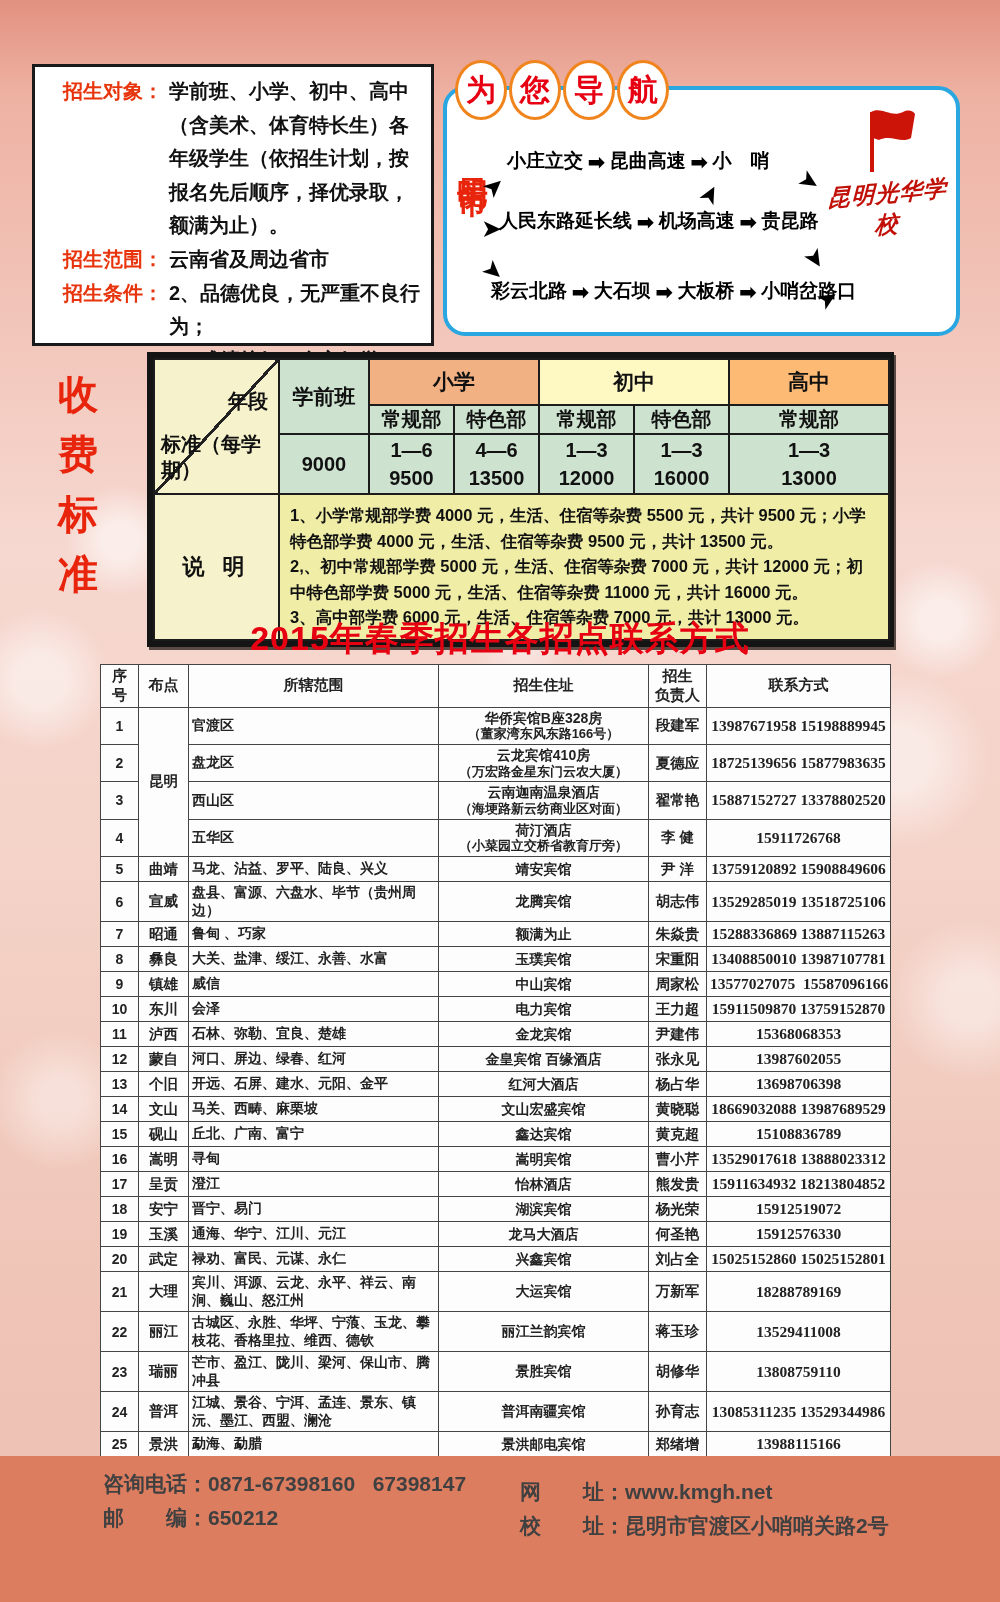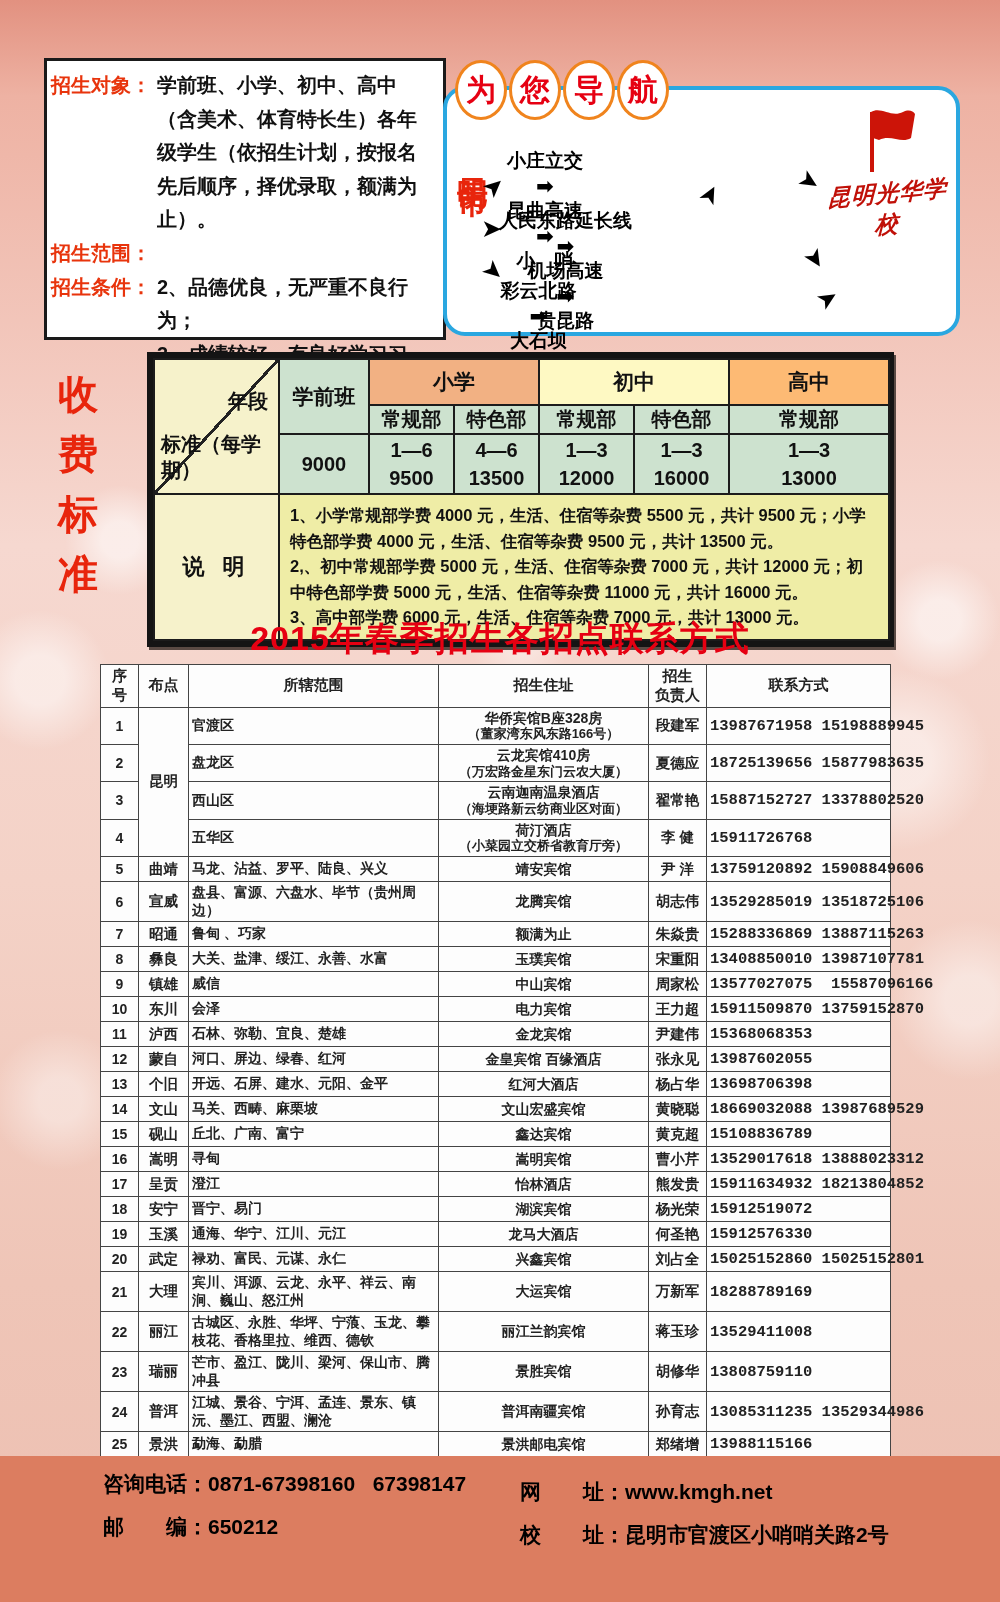--- a/index.html
+++ b/index.html
@@ -10,35 +10,35 @@
     background-image:
       radial-gradient(circle at 120px 540px, rgba(255,255,255,.55) 0 18px, rgba(255,255,255,0) 55px),
       radial-gradient(circle at 40px 680px,  rgba(255,255,255,.5) 0 25px, rgba(255,255,255,0) 70px),
       radial-gradient(circle at 940px 620px, rgba(255,255,255,.55) 0 20px, rgba(255,255,255,0) 60px),
       radial-gradient(circle at 900px 760px, rgba(255,255,255,.5) 0 30px, rgba(255,255,255,0) 90px),
       radial-gradient(circle at 970px 1000px,rgba(255,255,255,.45) 0 25px, rgba(255,255,255,0) 80px),
       radial-gradient(circle at 60px 1100px, rgba(255,255,255,.4) 0 22px, rgba(255,255,255,0) 70px),
       radial-gradient(circle at 820px 420px, rgba(255,255,255,.4) 0 14px, rgba(255,255,255,0) 45px),
       radial-gradient(circle at 520px 640px, rgba(255,255,255,.35) 0 16px, rgba(255,255,255,0) 50px);}
   
-  .adm-box{position:absolute;left:32px;top:58px;width:402px;height:282px;background:#fff;
-    border:3px solid #1a1a1a;box-sizing:border-box;padding:8px 8px 6px 4px;margin-left:12px;}
+  .adm-box{position:absolute;left:32px;top:64px;width:402px;height:282px;background:#fff;
+    border:3px solid #1a1a1a;box-sizing:border-box;padding:8px 8px 6px 28px;}
   .adm-item{display:flex;font-size:20px;font-weight:bold;line-height:1.68;color:#111;}
   .adm-label{flex:0 0 106px;color:#e8340c;}
   .adm-text{flex:1;}
   
   .nav-box{position:absolute;left:443px;top:86px;width:517px;height:250px;background:#fff;
     border:4px solid #2aa7e0;border-radius:22px;box-sizing:border-box;}
   .nav-title{position:absolute;left:8px;top:-30px;display:flex;gap:2px;}
   .nav-title .bubble{width:46px;height:54px;border:3px solid #f0841d;border-radius:50%;background:#fff;
     display:flex;align-items:center;justify-content:center;font-size:30px;font-weight:bold;color:#e60012;}
   .nav-city{position:absolute;left:10px;top:62px;writing-mode:vertical-rl;text-orientation:upright;
     font-size:31px;font-weight:bold;color:#e8250c;letter-spacing:4px;line-height:1;}
-  .route-row{position:absolute;display:flex;align-items:center;white-space:nowrap;
-    font-size:19px;font-weight:bold;color:#000;flex-direction:column;}
+  .route-row{position:absolute;display:flex;align-items:flex-end;white-space:nowrap;
+    font-size:19px;font-weight:bold;color:#000;}
   .route-row .arr{font-size:20px;margin:0 5px;color:#000;}
   .r1{left:60px;top:58px;}
   .r2{left:52px;top:118px;}
   .r3{left:44px;top:188px;}
   .diag{position:absolute;font-size:25px;color:#000;line-height:1;}
   .logo{position:absolute;right:4px;top:18px;width:130px;text-align:center;}
   .logo-name{display:block;margin-top:4px;color:#c01008;font-weight:bold;font-style:italic;
     font-size:23px;letter-spacing:1px;transform:rotate(-5deg) skewX(-6deg);}
   
   .fee-side{position:absolute;left:58px;top:372px;display:flex;flex-direction:column;gap:16px;
@@ -68,44 +68,45 @@
     background:#fdfdfd;table-layout:fixed;}
   table.contact td,table.contact th{border:1.5px solid #444;color:#222;font-weight:bold;
     padding:2px 3px;vertical-align:middle;box-sizing:border-box;}
   table.contact th{font-size:15px;line-height:1.25;height:40px;font-weight:bold;background:#fdfdfd;}
   .c-no{text-align:center;font-size:14px;width:38px;}
   .c-site{text-align:center;font-size:14.5px;width:50px;}
   .c-area{text-align:left;font-size:14px;line-height:1.25;width:250px;padding-left:8px;}
   .c-addr{text-align:center;font-size:14px;line-height:1.2;width:210px;}
   .c-addr .sub{font-size:13px;}
   .c-person{text-align:center;font-size:14.5px;width:58px;}
-  .c-phone{font-size:15.5px;white-space:pre;width:184px;
-    font-family:Liberation Mono, monospace;}
+  .c-phone{text-align:center;font-size:15.5px;white-space:pre;width:184px;
+    font-family:Liberation Serif, serif;}
   tr.single td{height:25px;}
   
   .footer{position:absolute;left:0;top:1456px;width:1000px;height:146px;background:#dc7d60;}
-  .footer-col{position:absolute;top:14px;display:flex;flex-direction:column;gap:15px;
-    font-size:21px;font-weight:bold;color:#000000;}
+  .footer-col{position:absolute;top:14px;display:flex;flex-direction:column;gap:6px;
+    font-size:21px;font-weight:bold;color:#404040;}
   .fc-left{left:103px;}
   .fc-right{left:520px;top:22px;}
   .f-item{white-space:pre;}
   .flag-svg{display:block;margin:0 auto;}
 </style>
 </head>
 <body>
 
 <div class="poster">
 
   <div class="adm-box">
     <div class="adm-item">
       <span class="adm-label">招生对象：</span>
       <span class="adm-text">学前班、小学、初中、高中（含美术、体育特长生）各年级学生（依招生计划，按报名先后顺序，择优录取，额满为止）。</span>
     </div>
     <div class="adm-item">
       <span class="adm-label">招生范围：</span>
+      <span class="adm-text">云南省及周边省市</span>
     </div>
     <div class="adm-item">
       <span class="adm-label">招生条件：</span>
       <span class="adm-text">
         <div>2、品德优良，无严重不良行为；</div>
         <div>3、成绩较好，有良好学习习惯。</div>
       </span>
     </div>
   </div>
 

